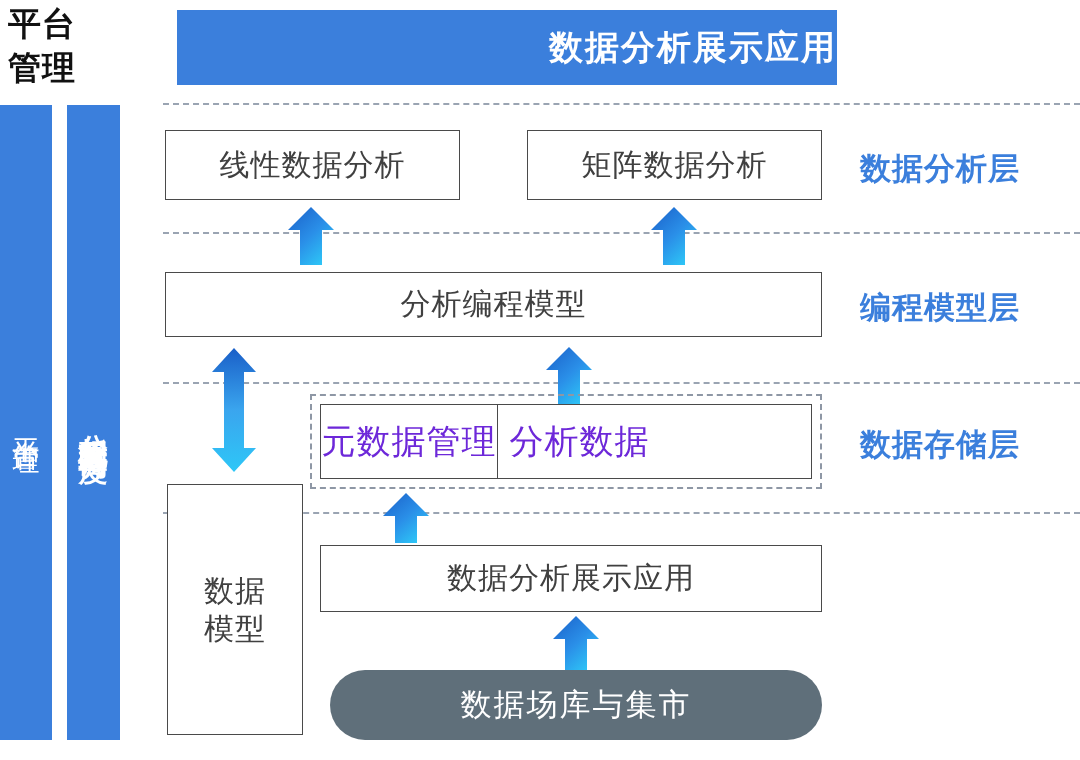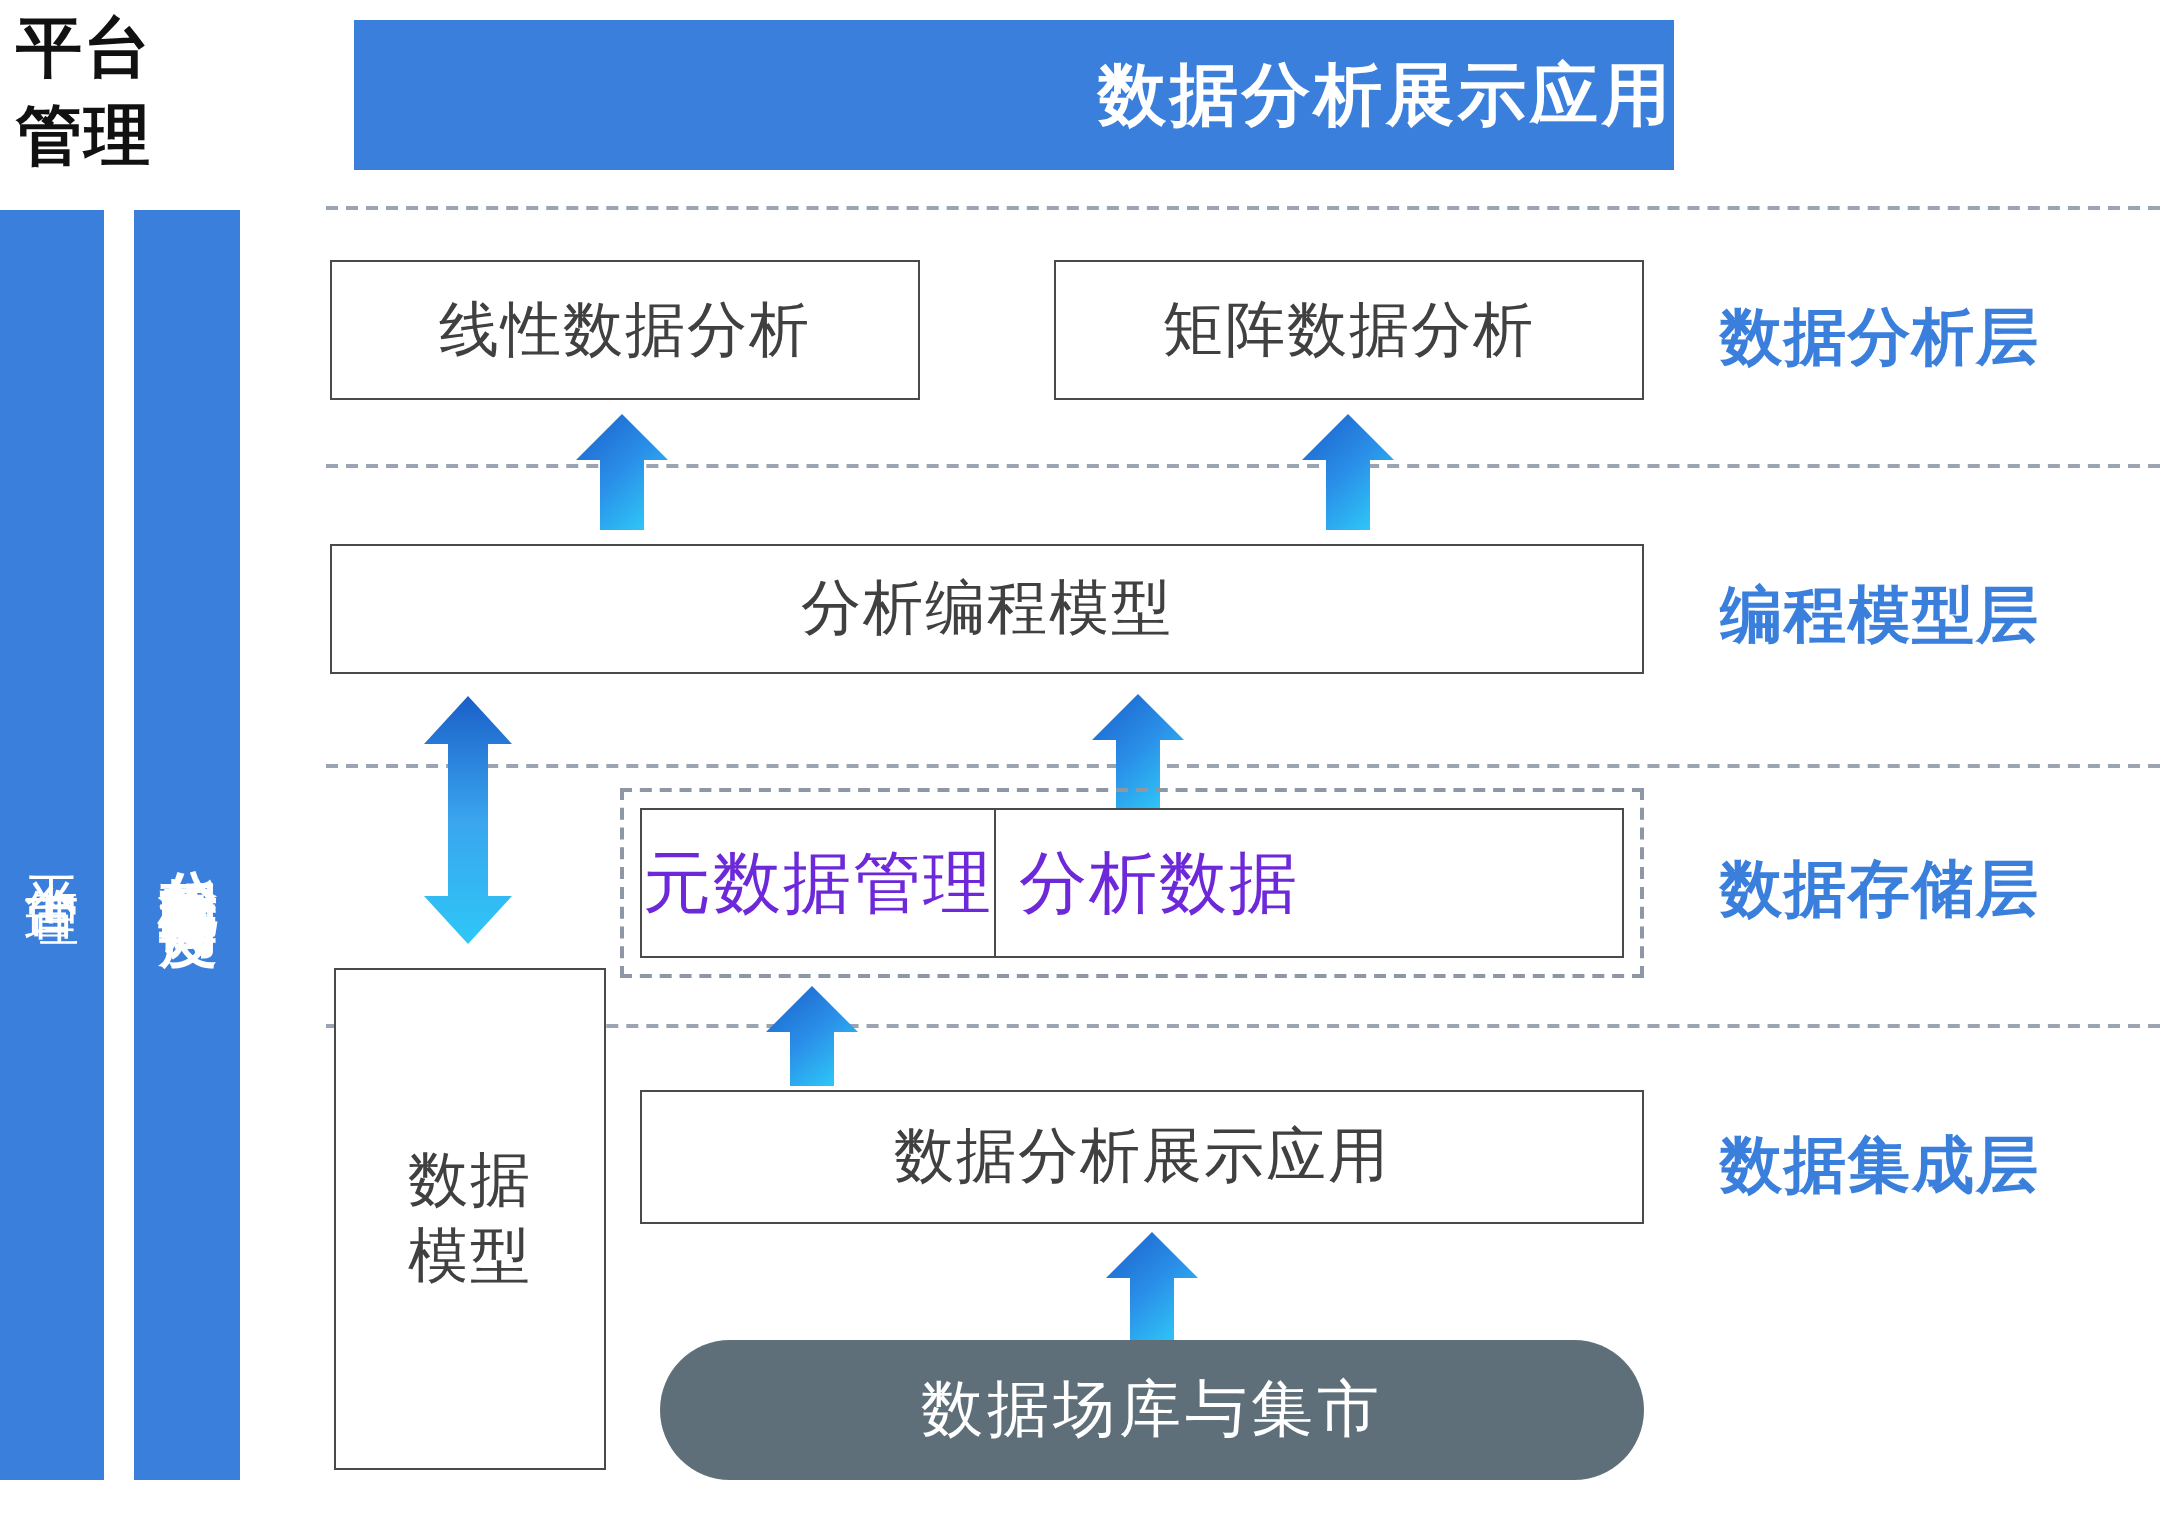--- a/index.html
+++ b/index.html
@@ -211,15 +211,14 @@
     </svg>
   </div>
 
   <div class="gray-pill">
     <span>数据场库与集市</span>
   </div>
 
   <div class="layer-label" style="top:148px">数据分析层</div>
   <div class="layer-label" style="top:287px">编程模型层</div>
   <div class="layer-label" style="top:424px">数据存储层</div>
-  <div class="layer-label" style="top:562px">数据集成层</div>
 
 </div>
 
 </body></html>

